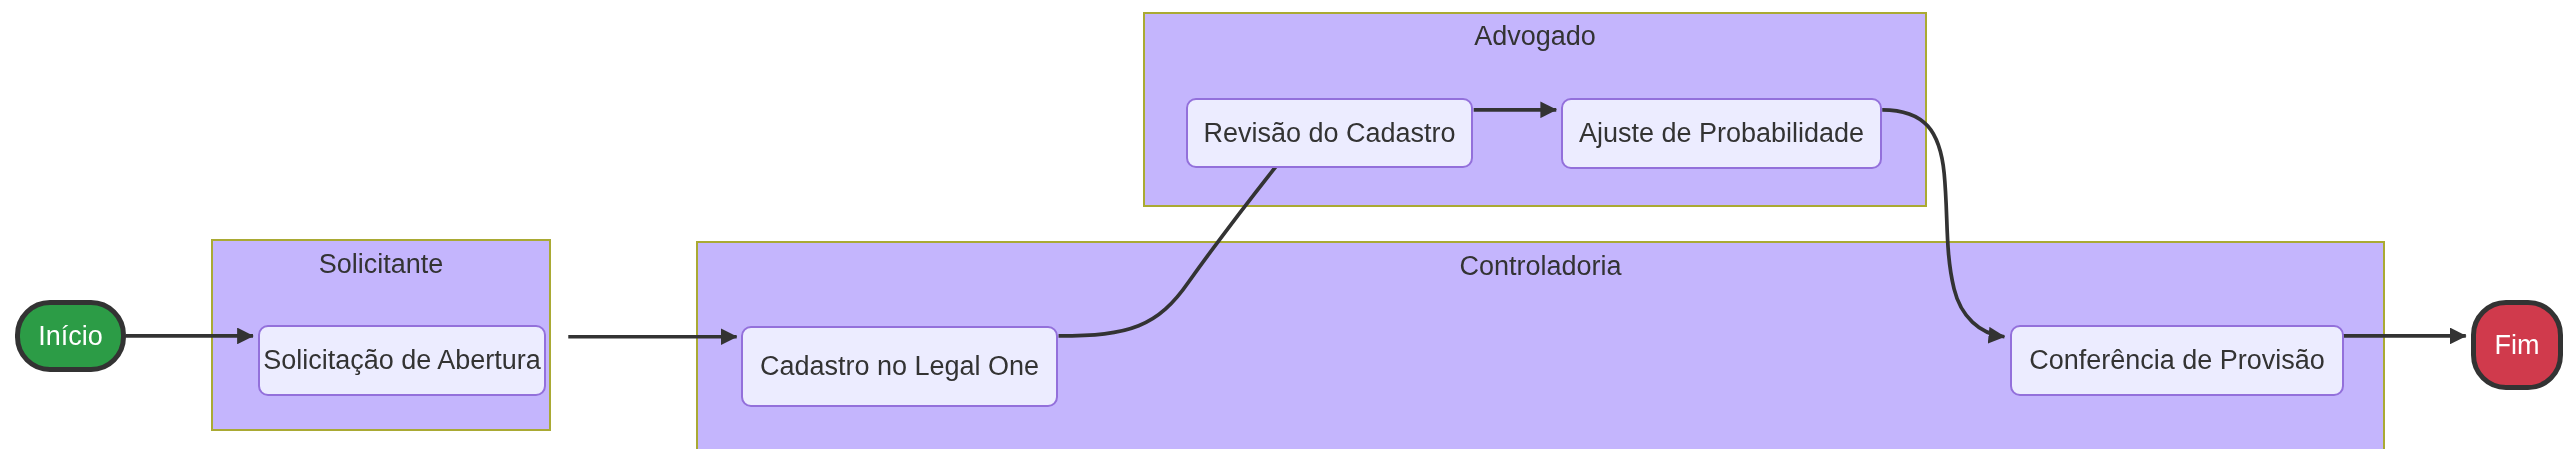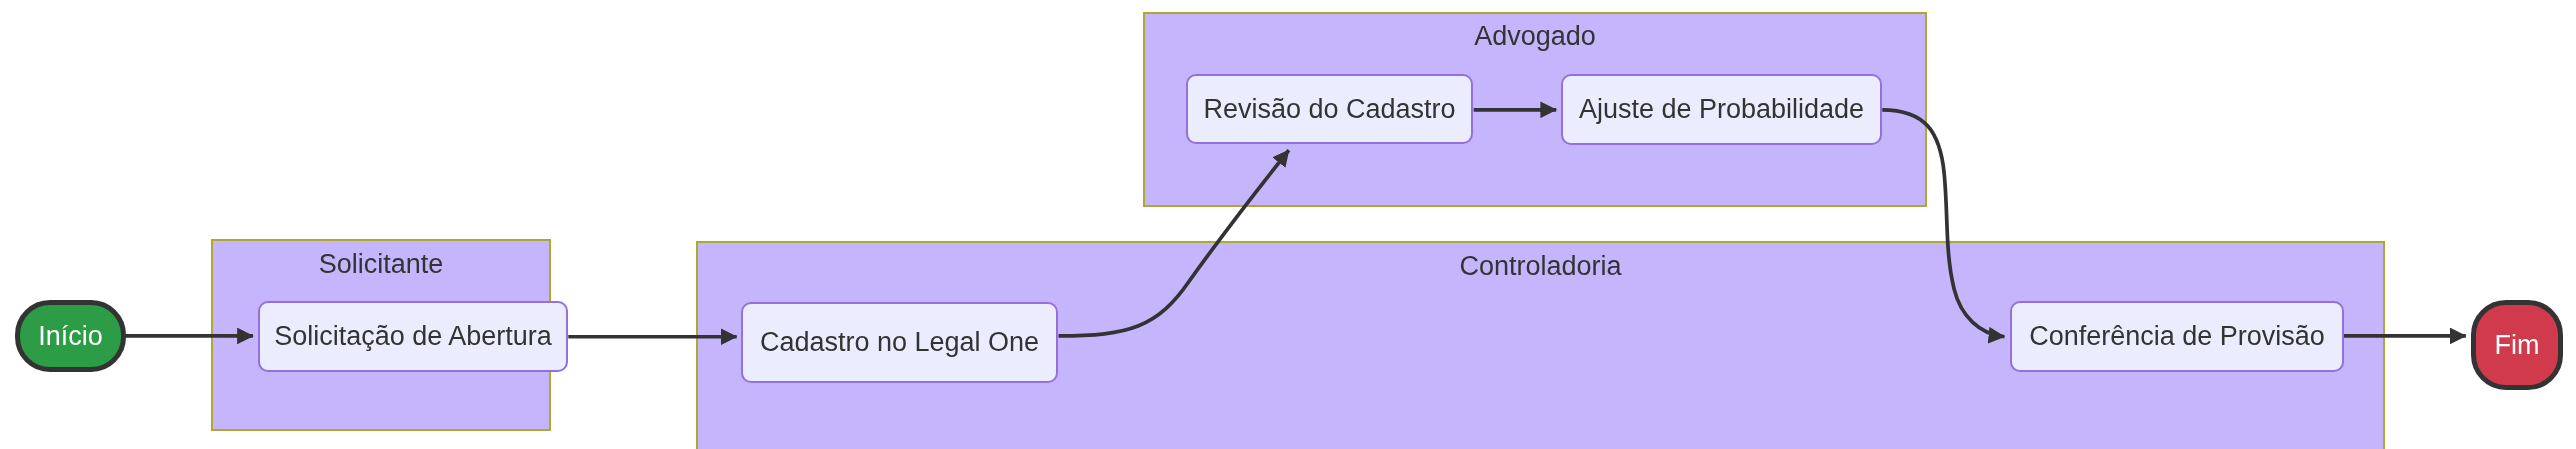--- a/index.html
+++ b/index.html
@@ -42,20 +42,21 @@
     justify-content: center;
     font-size: 27px;
     color: #333333;
     z-index: 3;
     white-space: nowrap;
   }
   .node.process {
     background: #ececff;
     border: 2.5px solid #9370db;
     border-radius: 10px;
+    margin-top: 24px;
   }
   .node.terminal {
     border: 5.8px solid #333333;
     border-radius: 35px;
     color: #ffffff;
   }
   .node.start { background: #2c9c46; }
   .node.end   { background: #d03a4c; }
 </style>
 </head>
@@ -92,21 +93,21 @@
   </svg>
 
   <div class="node terminal start" style="left:15px; top:300px; width:111px; height:72px;">
     <span>Início</span>
   </div>
 
   <div class="node terminal end" style="left:2471px; top:300px; width:92px; height:90px;">
     <span>Fim</span>
   </div>
 
-  <div class="node process" style="left:258px; top:301px; width:310px; height:71px;border-radius:10px;">
+  <div class="node process" style="left:258px; top:301px; width:288px; height:71px;border-radius:10px;">
     <span>Solicitação de Abertura</span>
   </div>
 
   <div class="node process" style="left:741px; top:302px; width:317px; height:81px;">
     <span>Cadastro no Legal One</span>
   </div>
 
   <div class="node process" style="left:1186px; top:74px; width:287px; height:70px;">
     <span>Revisão do Cadastro</span>
   </div>

